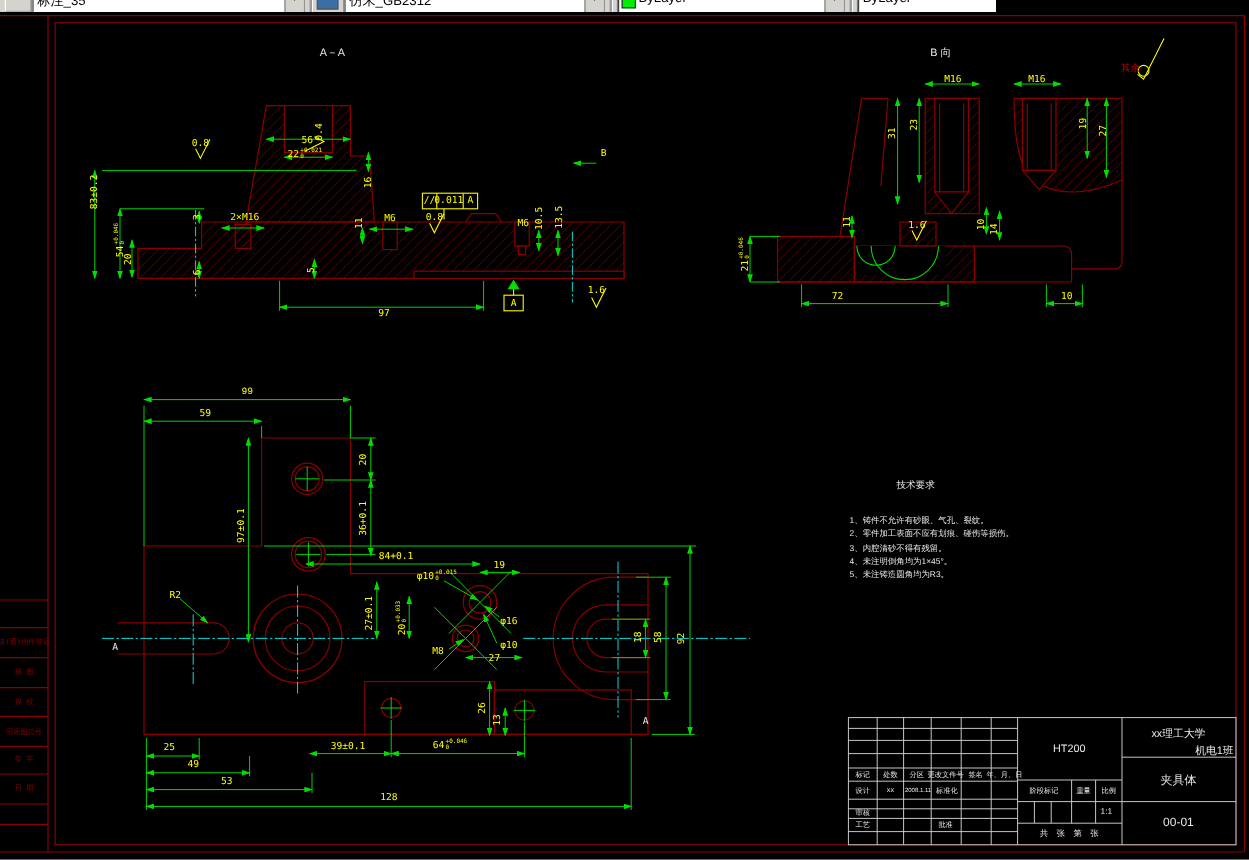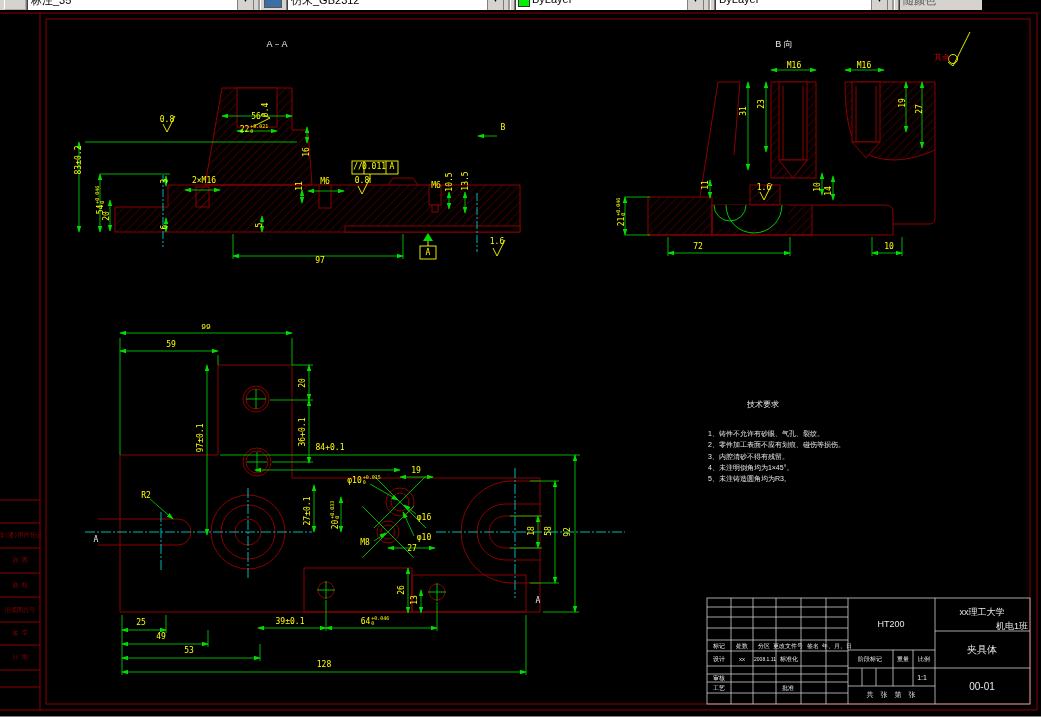--- a/index.html
+++ b/index.html
@@ -1,19 +1,19 @@
 <!DOCTYPE html>
 <html><head>
 <meta charset="utf-8">
 <style>
   html,body{margin:0;padding:0;background:#000;}
   #app{position:relative;width:1041px;height:717px;overflow:hidden;background:#000;
        font-family:"DejaVu Sans Mono","Liberation Sans",sans-serif;}
   
-  #toolbar{position:absolute;left:0;top:0;width:982px;height:10px;background:#d6d3ce;
+  #toolbar{position:absolute;left:0;top:0;width:830px;height:10px;background:#d6d3ce;
            overflow:hidden;border-bottom:1px solid #808080;}
   .tbicon{position:absolute;top:-10px;height:18px;width:20px;background:#d6d3ce;
           border:1px outset #fff;}
   .combo{position:absolute;top:-10px;height:19px;background:#fff;border:1px solid #7a7a7a;
          box-shadow:inset 1px 1px 0 #404040;font-size:11px;color:#000;
          font-family:"Liberation Sans",sans-serif;white-space:nowrap;overflow:hidden;}
   .combo .ctext{position:absolute;left:4px;top:2px;}
   .combo .arrow{position:absolute;right:0;top:0;width:15px;height:100%;background:#d6d3ce;
                 border-left:1px solid #808080;font-size:7px;text-align:center;line-height:18px;color:#000;}
   .combo.gray{background:#d6d3ce;color:#5a5a5a;}
@@ -376,21 +376,21 @@
       <div class="lbl rot" style="left: 818px; top: 187px;"><span>10</span></div>
       <div class="lbl rot" style="left: 829px; top: 191px;"><span>14</span></div>
       <div class="lbl rot" style="left: 621px; top: 212px;"><span>21</span><span class="tol">+0.046<br><span>0</span></span></div>
       <div class="lbl" style="left: 698px; top: 247px;"><span>72</span></div>
       <div class="lbl" style="left: 889px; top: 247px;"><span>10</span></div>
       <div class="lbl" style="left: 206px; top: 327px; font-family: Liberation Mono, monospace;"><span>99</span></div>
       <div class="lbl" style="left: 171px; top: 345px;"><span>59</span></div>
       <div class="lbl rot" style="left: 201px; top: 438px;"><span>97±0.1</span></div>
       <div class="lbl rot" style="left: 303px; top: 383px;"><span>20</span></div>
       <div class="lbl rot" style="left: 303px; top: 432px;"><span>36+0.1</span></div>
-      <div class="lbl" style="left: 330px; top: 448px; text-align: center;"><span>84+0.1</span></div>
+      <div class="lbl" style="left: 330px; top: 464px; text-align: center;"><span>84+0.1</span></div>
       <div class="lbl" style="left: 364px; top: 480px;"><span>φ10</span><span class="tol">+0.015<br><span>0</span></span></div>
       <div class="lbl" style="left: 416px; top: 471px;"><span>19</span></div>
       <div class="lbl rot" style="left: 308px; top: 511px;"><span>27±0.1</span></div>
       <div class="lbl rot" style="left: 335px; top: 515px;"><span>20</span><span class="tol">+0.033<br><span>0</span></span></div>
       <div class="lbl" style="left: 424px; top: 518px;"><span>φ16</span></div>
       <div class="lbl" style="left: 424px; top: 538px;"><span>φ10</span></div>
       <div class="lbl" style="left: 365px; top: 543px;"><span>M8</span></div>
       <div class="lbl" style="left: 412px; top: 549px;"><span>27</span></div>
       <div class="lbl" style="left: 146px; top: 496px;"><span>R2</span></div>
       <div class="lbl rot" style="left: 532px; top: 531px;"><span>18</span></div>

